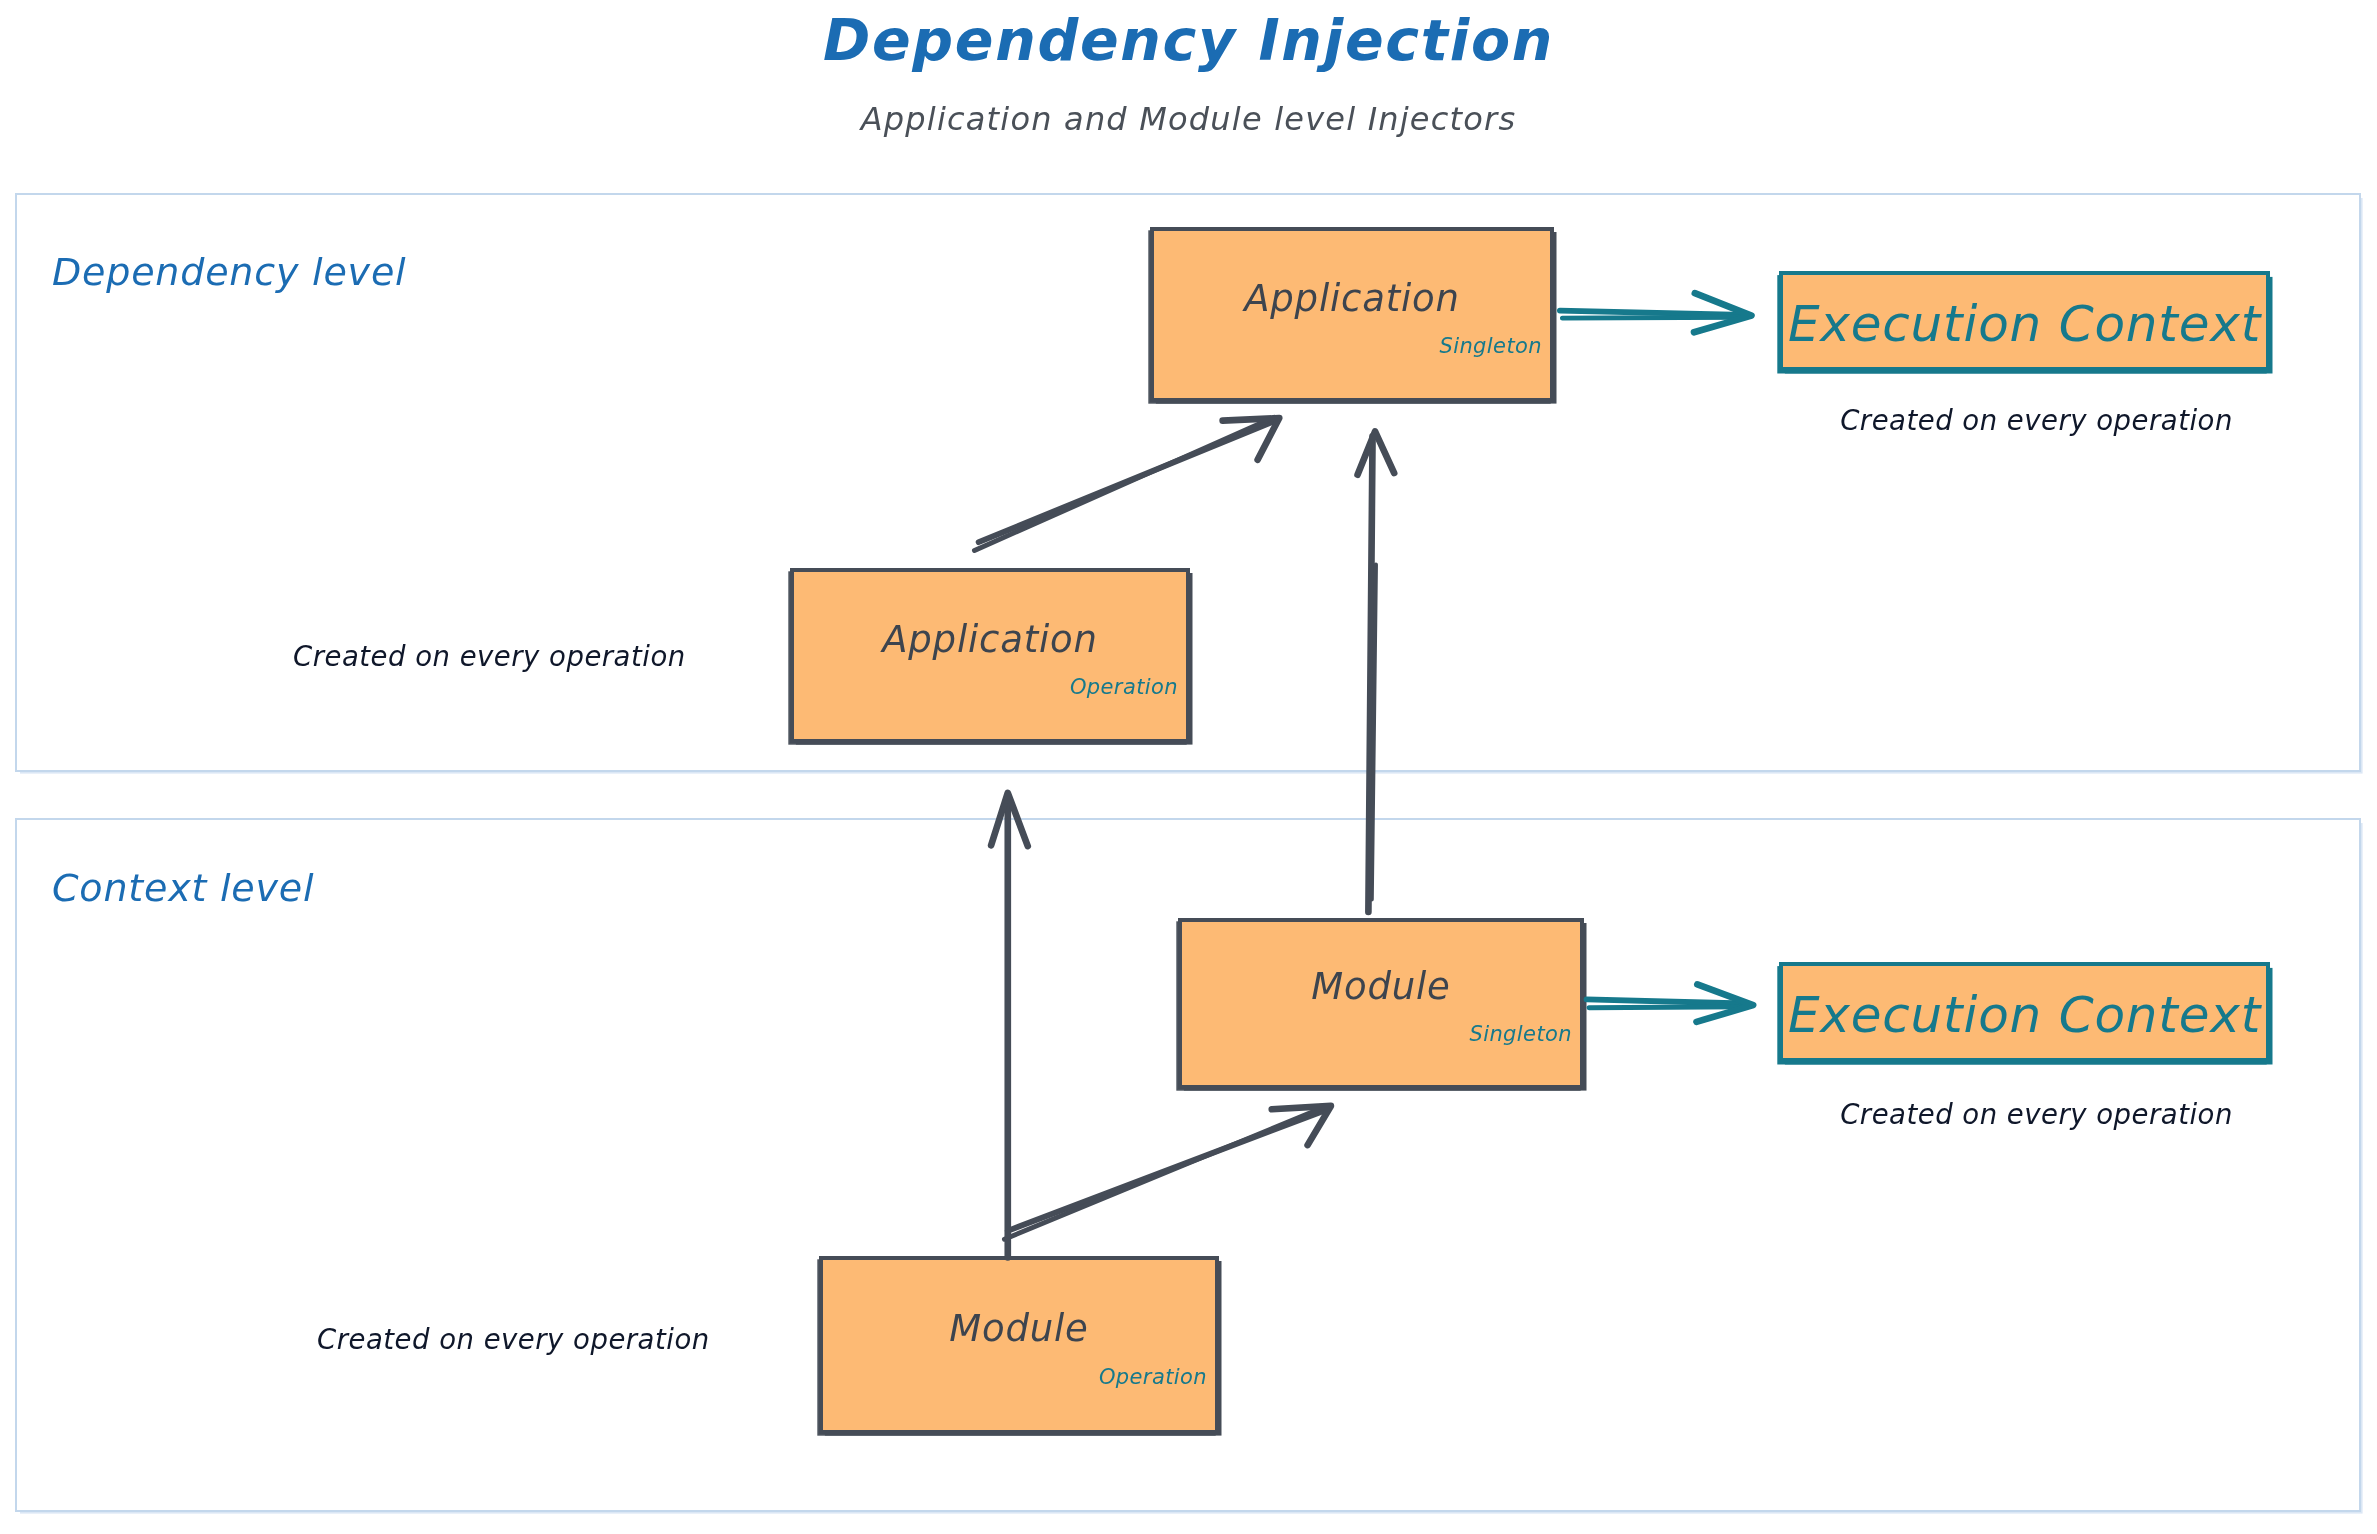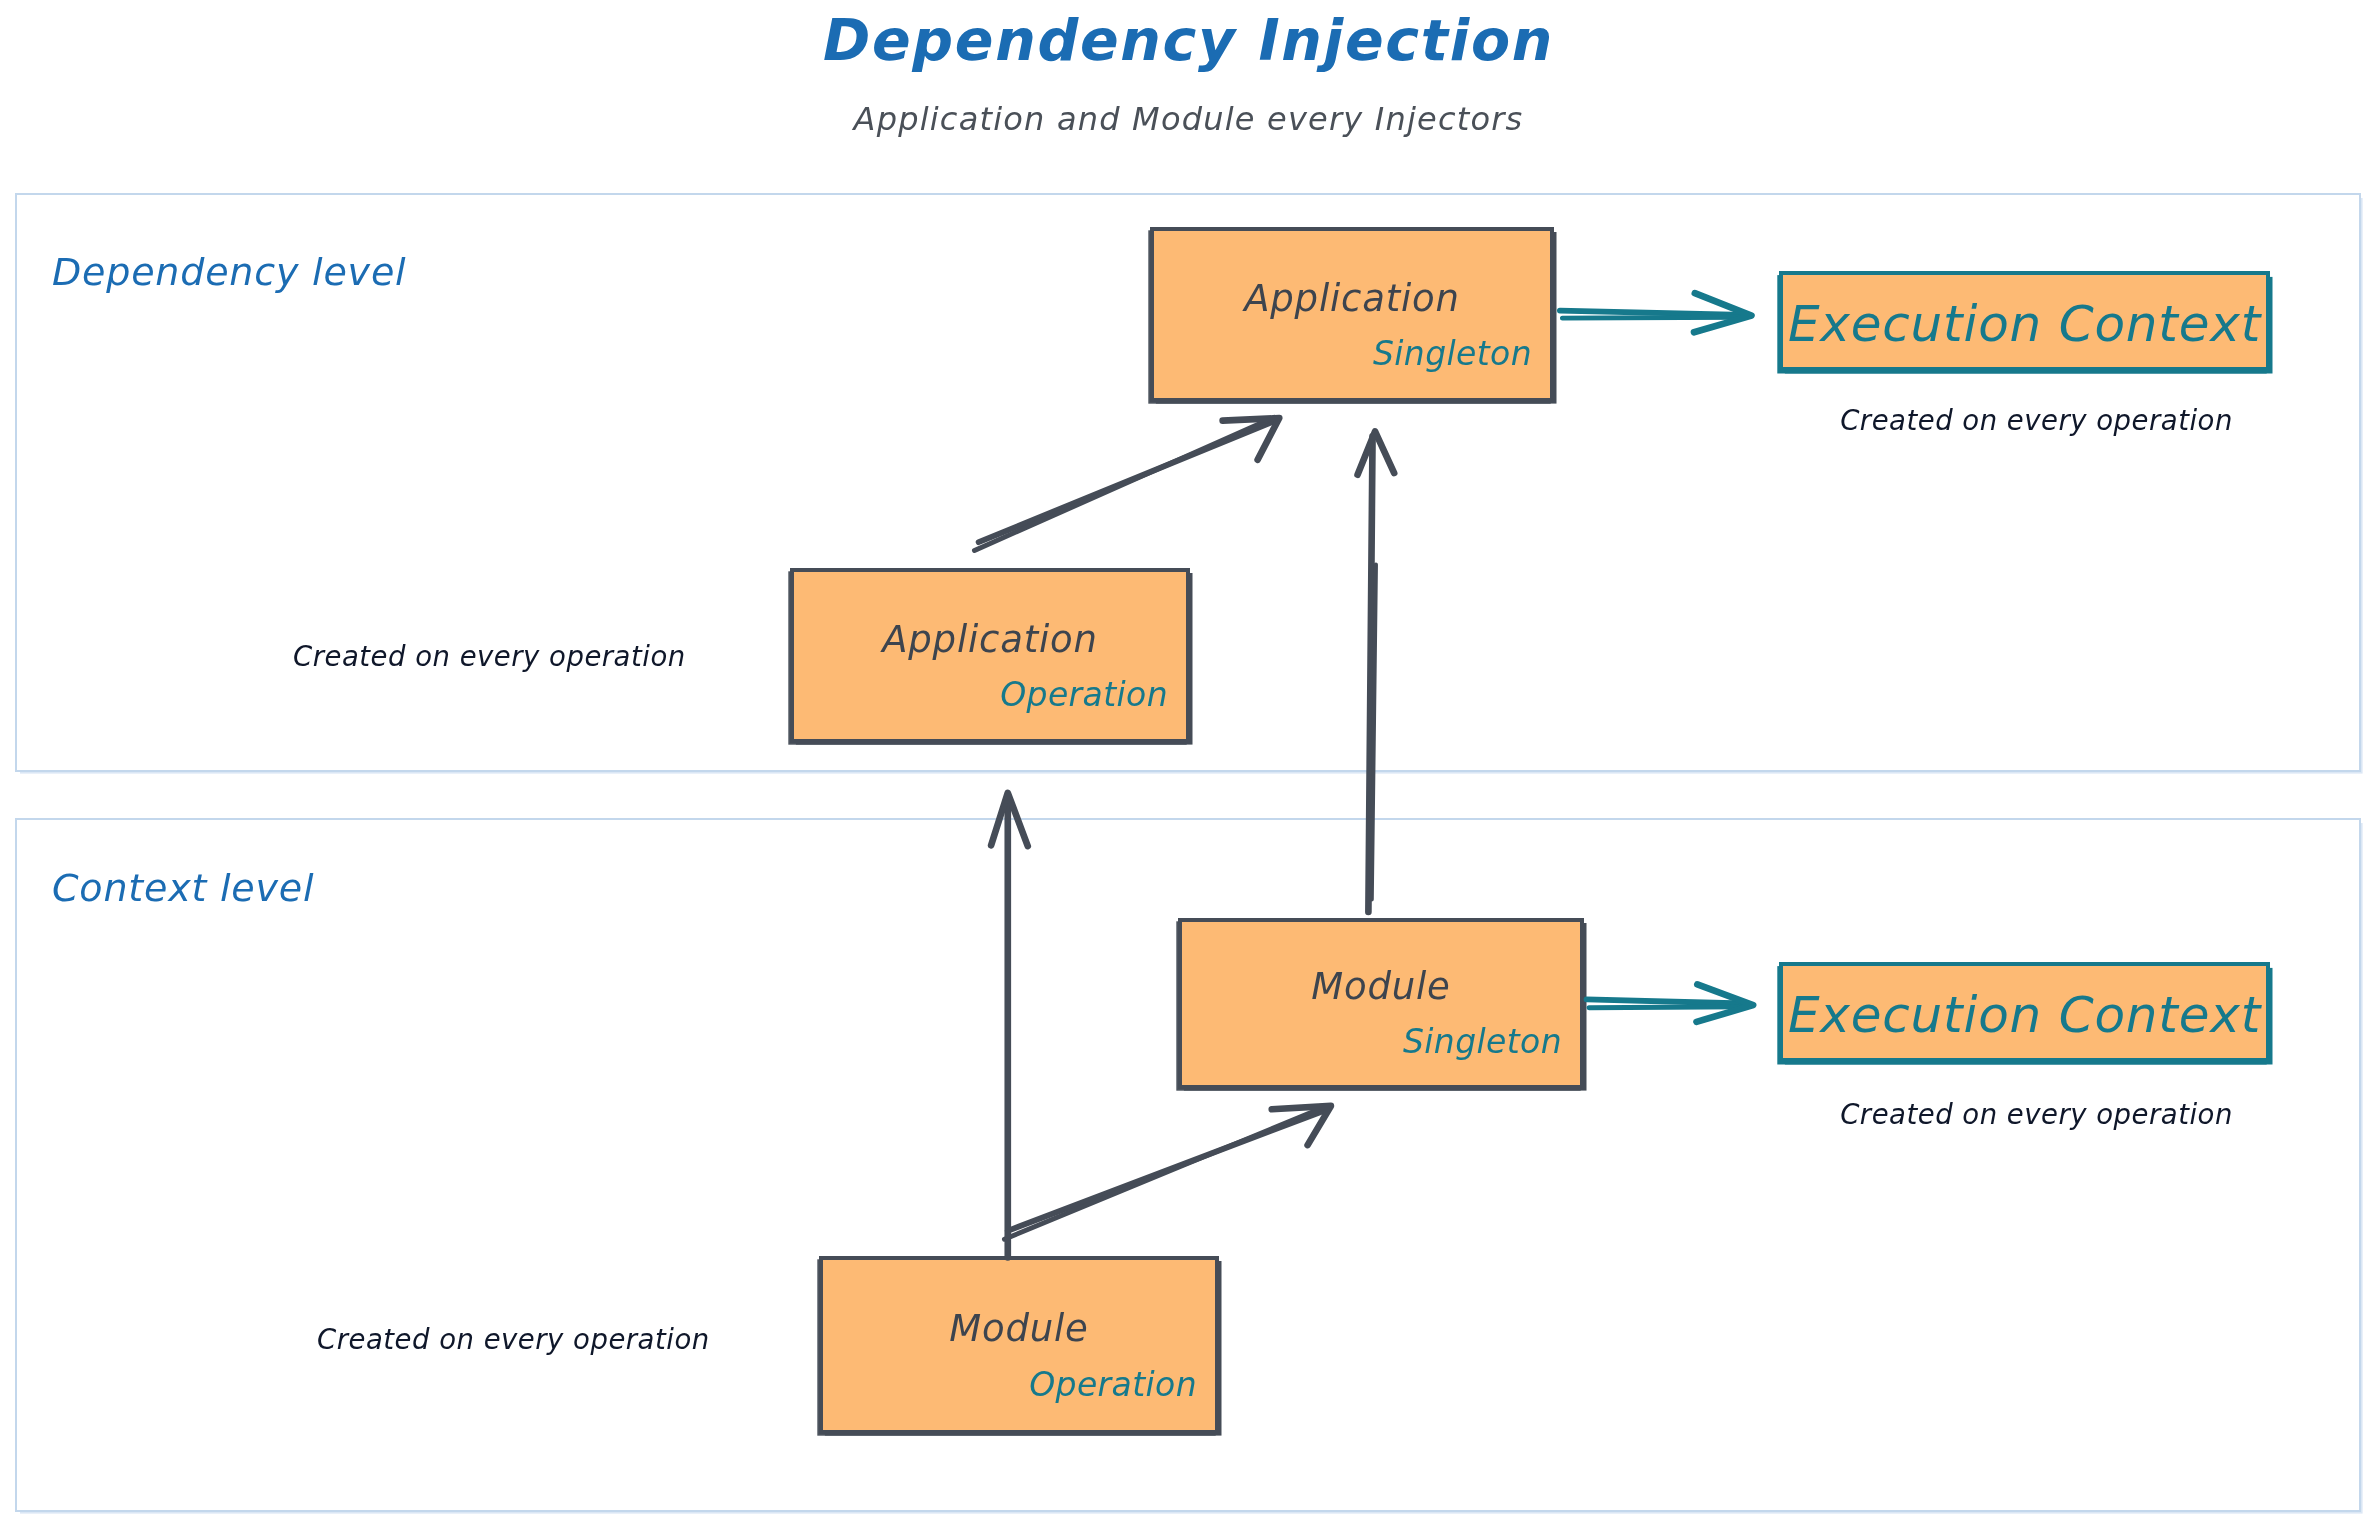--- a/index.html
+++ b/index.html
@@ -72,22 +72,22 @@
     font-style: italic;
     letter-spacing: 0.8px;
     white-space: nowrap;
   }
   .node-title.teal {
     color: #16798c;
     font-size: 50px;
   }
   .node-scope {
     position: absolute;
-    right: 18px;
-    font-size: 33px;
+    right: 8px;
+    font-size: 21px;
     color: #16798c;
     font-style: italic;
     letter-spacing: 0.4px;
     white-space: nowrap;
   }
 
   
   .caption {
     font-size: 27.5px;
     color: #0f172a;
@@ -102,21 +102,21 @@
     width: 2377px; height: 1534px;
     pointer-events: none;
   }
 </style>
 </head>
 <body>
 
 <div id="canvas">
 
   <div class="abs" id="diagram-title">Dependency Injection</div>
-  <div class="abs" id="diagram-subtitle">Application and Module every Injectors</div>
+  <div class="abs" id="diagram-subtitle">Application and Module level Injectors</div>
 
   <div class="abs level-container" style="left:15px; top:193px; width:2342px; height:575px;"></div>
   <div class="abs level-label" style="left:52px; top:250px;">Dependency level</div>
 
   <div class="abs node-box" style="left:1150px; top:227px; width:396px; height:167px;">
     <div class="node-title" style="top:46px;">Application</div>
     <div class="node-scope" style="top:103px;">Singleton</div>
   </div>
 
   <div class="abs node-box ctx" style="left:1779px; top:271px; width:483px; height:92px;">

